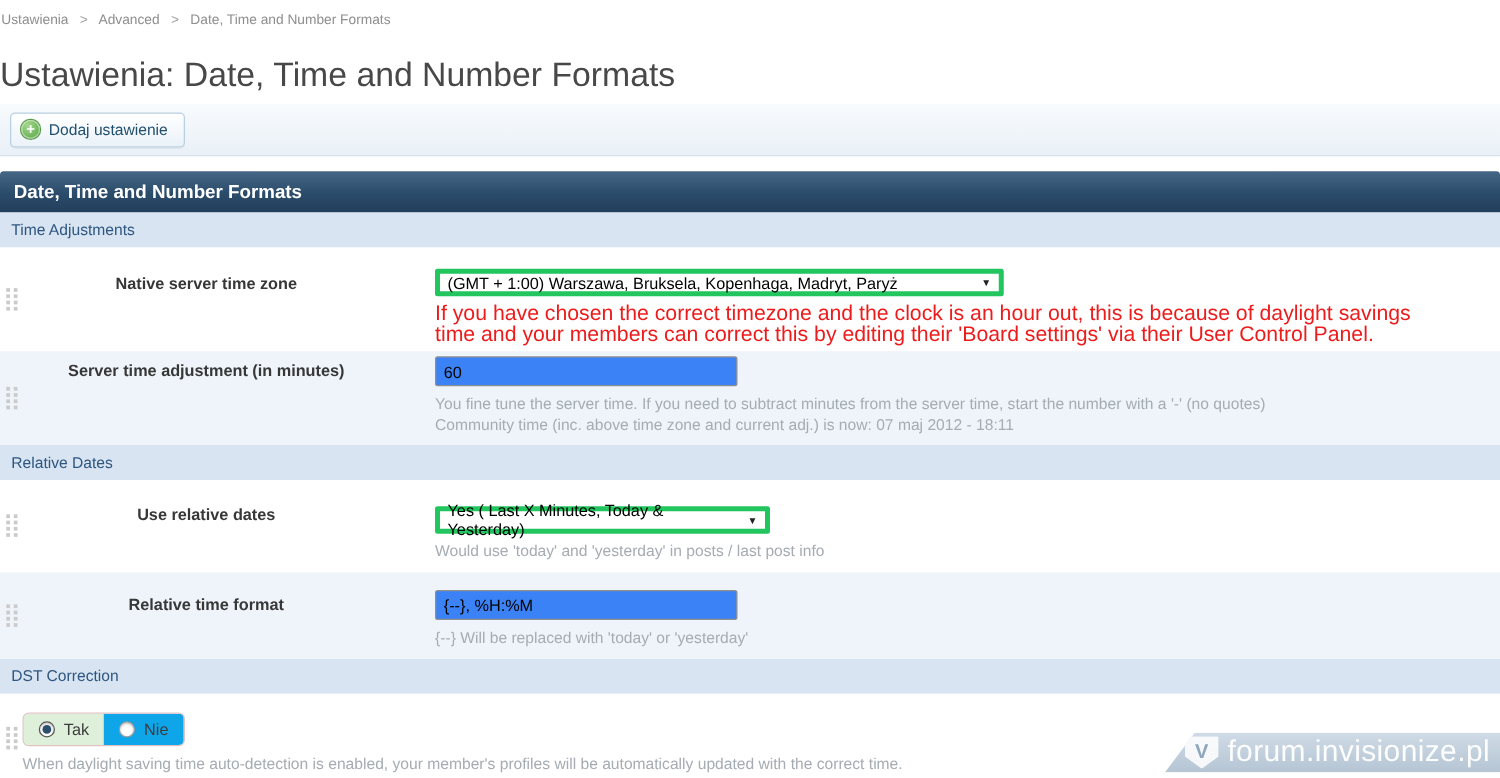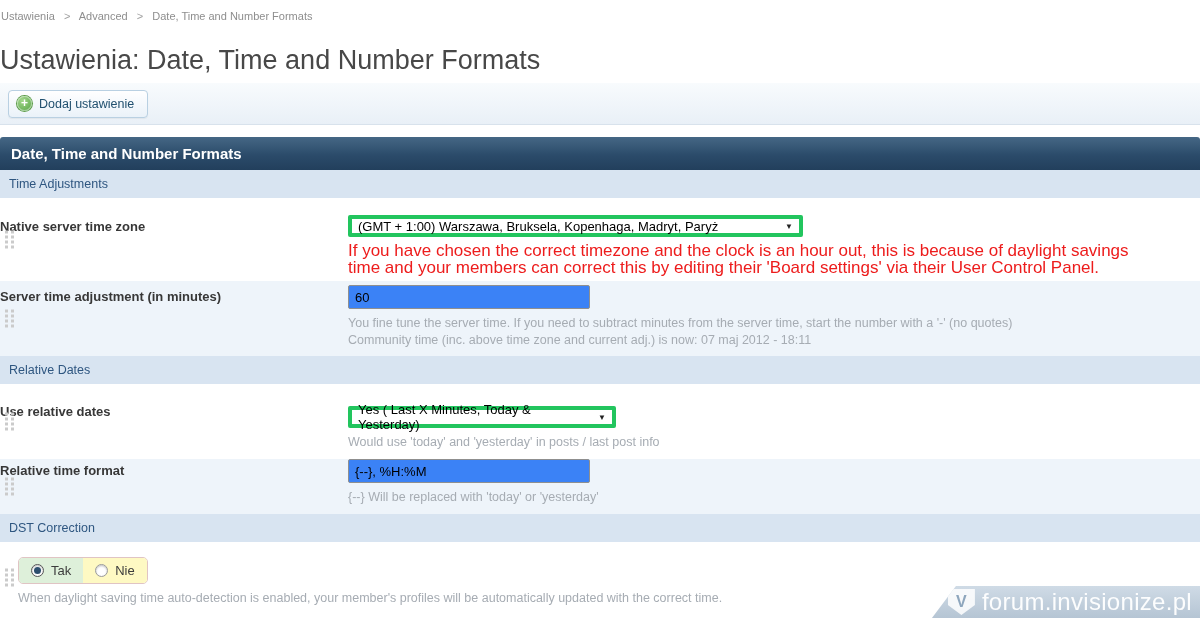--- a/index.html
+++ b/index.html
@@ -56,24 +56,24 @@
     background: #d8e4f1; color: #2e5680;
     font-weight: normal; font-size: 12.5px;
   }
 
   
   .row { display: flex; position: relative; background: #fff; }
   .row.alt { background: #eef4fa; }
   .row-tz    { padding: 17px 0 5px; }
   .row-adj   { padding: 4px 0 7px; }
   .row-rel   { padding: 16px 0 8px; }
-  .row-fmt   { padding: 0 0 8px; }
+  .row-fmt   { padding: 14px 0 8px; }
   .row-dst   { padding: 15px 0 7px; }
   .label {
-    flex: 0 0 330px; width: 330px; text-align: left;
+    flex: 0 0 330px; width: 330px; text-align: center;
     font-weight: bold; font-size: 13px; color: #373737; line-height: 23px;
   }
   .control { margin-left: 18px; flex: 1; }
 
   .drag-handle {
     position: absolute; left: 5px; top: 50%;
     width: 9px; height: 19px; transform: translateY(-50%);
   }
   .drag-handle::before {
     content: ''; display: block; width: 3px; height: 3px; background: #cbcbcb;
@@ -95,21 +95,21 @@
     font-size: 13px; padding: 0 6px; color: #000; font-family: inherit; background: #3b82f6;
   }
   .warning { color: #ed1c1c; font-size: 17px; line-height: 17px; margin-top: 5px; max-width: 815px; }
   .help { color: #a6acb3; font-size: 12.5px; line-height: 17px; }
   .help.first { margin-top: 6px; }
 
   
   .radio-toggle { display: inline-flex; border-radius: 5px; overflow: hidden; border: 1px solid #e0c4c4; }
   .radio-opt { display: inline-flex; align-items: center; gap: 7px; padding: 5px 12px; font-size: 13px; color: #3c3c3c; cursor: pointer; }
   .radio-opt.yes { background: #def0da; }
-  .radio-opt.no  { background: #fef9c3; }
+  .radio-opt.no  { background: #0ea5e9; }
   .radio {
     width: 13px; height: 13px; border-radius: 50%; background: #fff;
     border: 1px solid #9a9a9a; display: inline-block; position: relative;
     box-shadow: inset 0 1px 2px rgba(0,0,0,.25);
   }
   .radio.selected { border-color: #555; }
   .radio.selected::after { content: ''; position: absolute; inset: 2px; border-radius: 50%; background: #2d4f6e; }
 
   
   .watermark {

